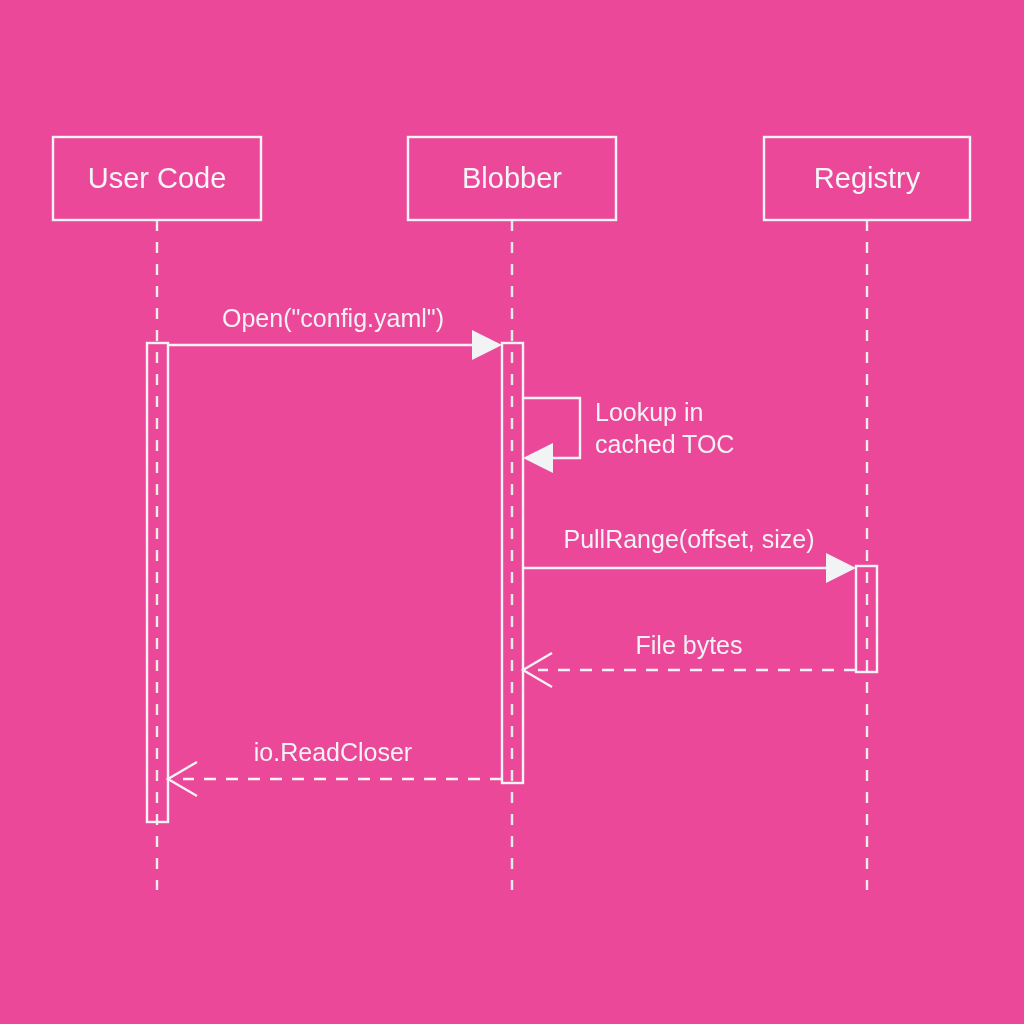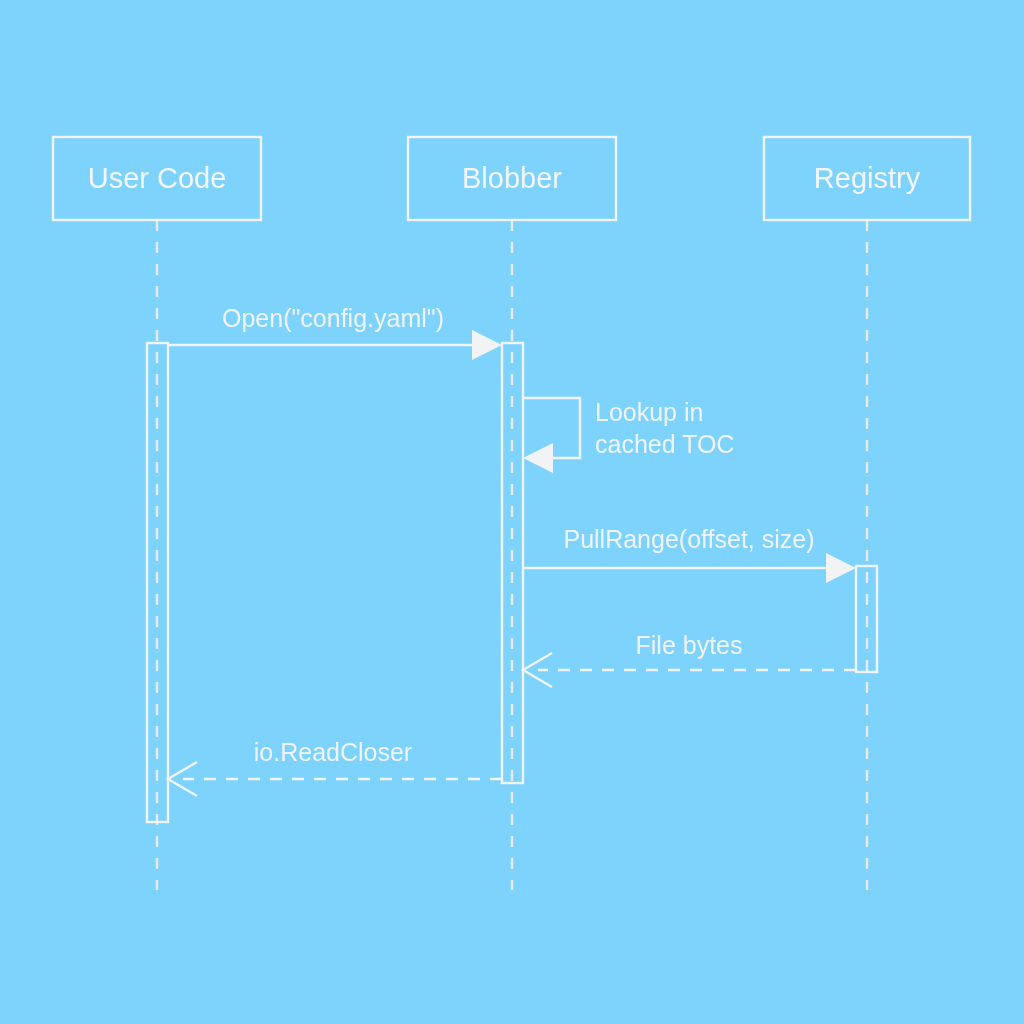--- a/index.html
+++ b/index.html
@@ -4,21 +4,21 @@
 <style>
   html, body {
     margin: 0;
     padding: 0;
     background: #15161a;
   }
   #canvas {
     position: relative;
     width: 1024px;
     height: 1024px;
-    background: #7dd3fc;
+    background: #ec4899;
     overflow: hidden;
     font-family: "Liberation Sans", sans-serif;
   }
   svg#diagram {
     position: absolute;
     left: 0;
     top: 0;
     width: 1024px;
     height: 1024px;
   }

